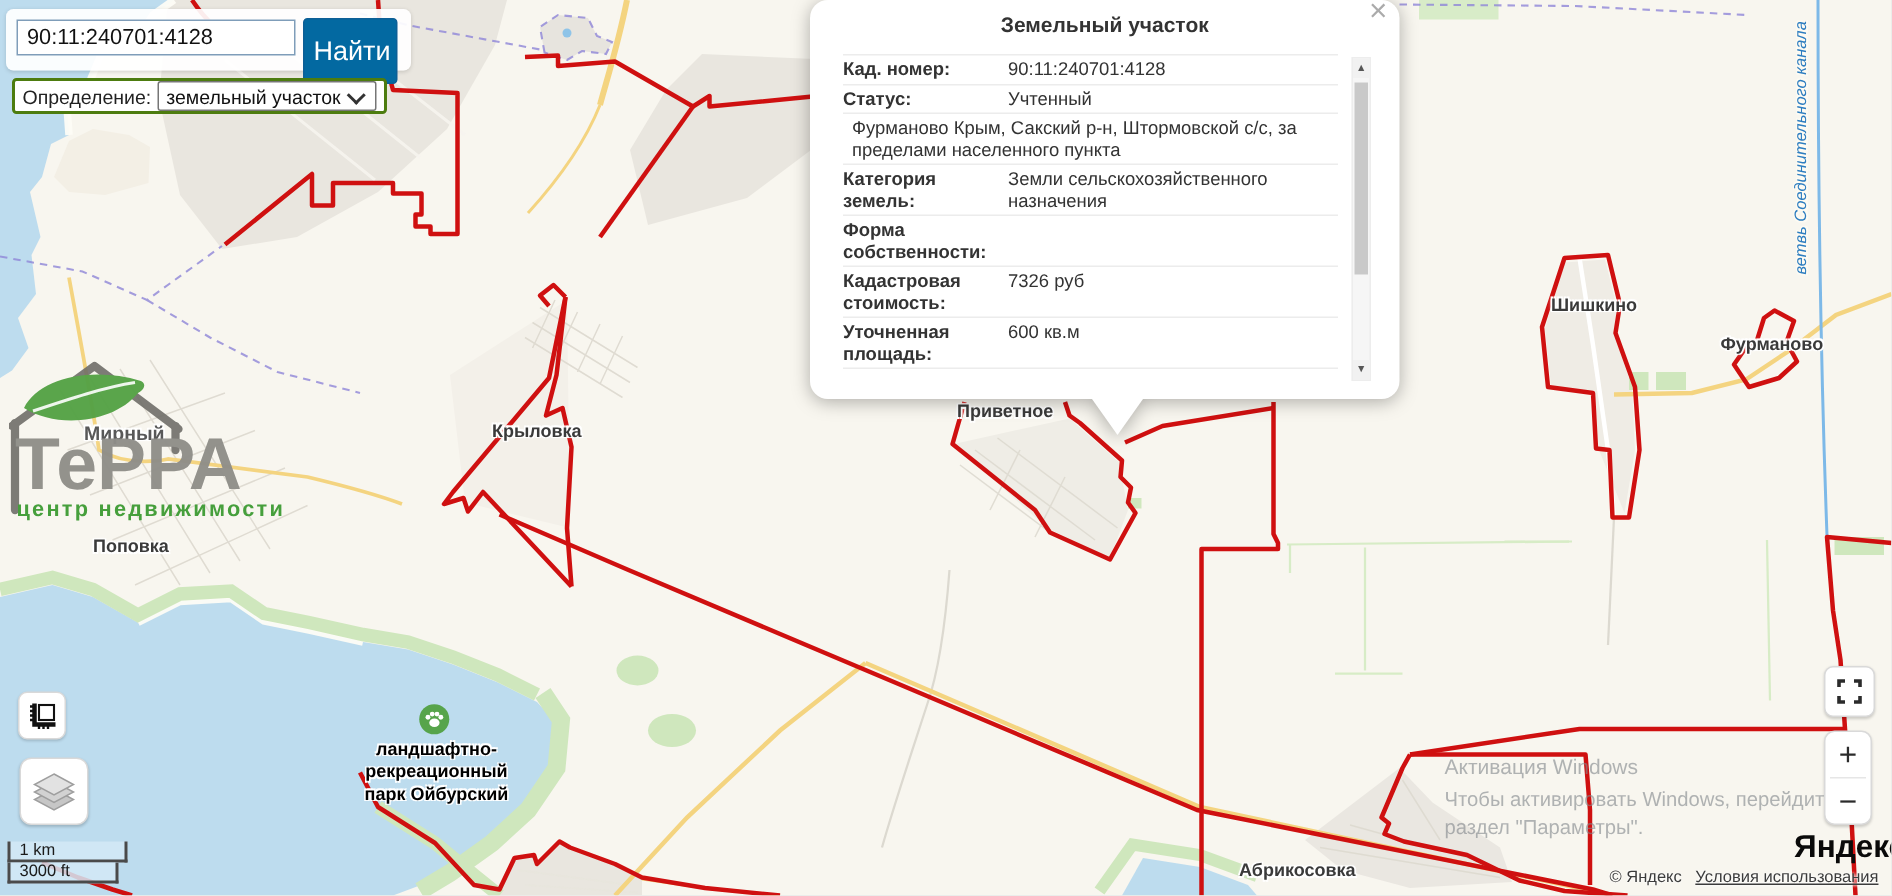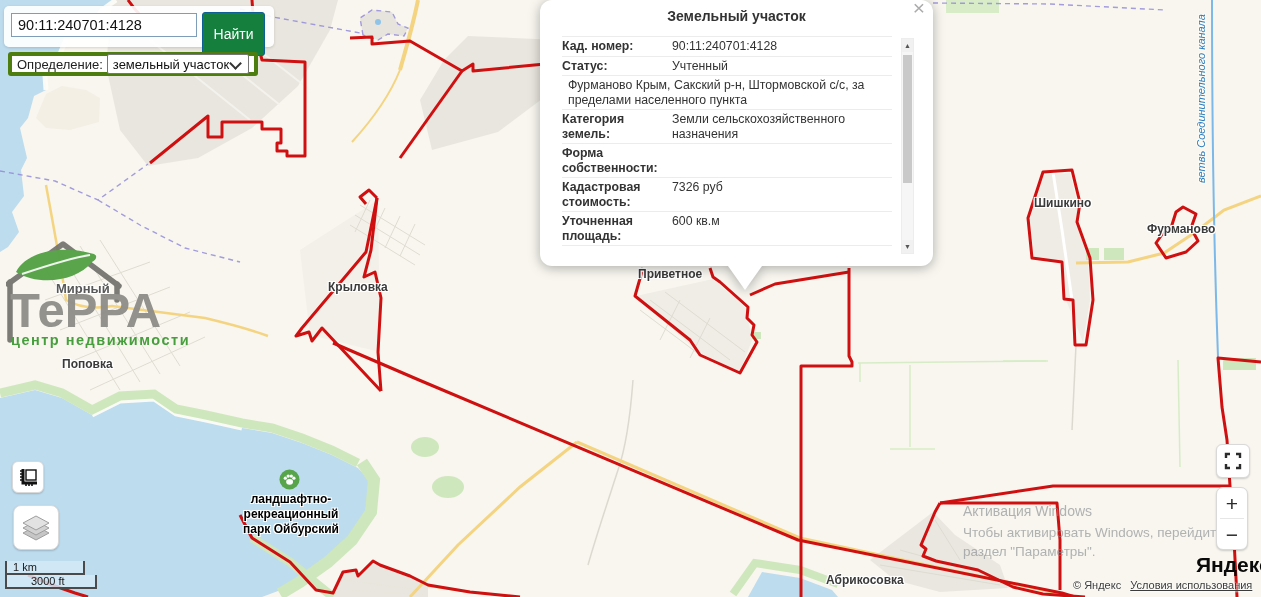--- a/index.html
+++ b/index.html
@@ -21,23 +21,23 @@
   
   .terra{position:absolute;left:6px;top:240px;width:180px;height:114px;z-index:5;opacity:.96;}
   .terra-word{position:absolute;left:4px;top:46px;font-size:49px;font-weight:700;color:#8f8e89;line-height:1;letter-spacing:0;}
   .terra-tag{position:absolute;left:5px;top:92px;font-size:14.5px;font-weight:700;color:#3f9c35;letter-spacing:1.5px;white-space:nowrap;}
 
   
   .search-panel{position:absolute;left:4px;top:6px;width:270px;height:41px;background:rgba(255,255,255,.92);
     border-radius:5px;z-index:6;box-shadow:0 1px 3px rgba(0,0,0,.15);}
   .search-input{position:absolute;left:7px;top:7px;width:178px;height:22px;border:1px solid #7f9db9;
     font-family:"Liberation Sans",sans-serif;font-size:14.5px;padding:0 0 0 6px;color:#111;background:#fff;}
-  .search-btn{position:absolute;left:198px;top:6px;width:63px;height:44px;background:#15803d;border:1px solid #0d5f96;
-    border-radius:3px;color:#fff;font-family:"Liberation Sans",sans-serif;font-size:14px;cursor:pointer;}
-  .def-box{position:absolute;left:8px;top:52px;width:250px;height:24px;background:#fff;border:4px solid #4d7c0f;
+  .search-btn{position:absolute;left:198px;top:6px;width:63px;height:44px;background:#0369a1;border:1px solid #0d5f96;
+    border-radius:3px;color:#fff;font-family:"Liberation Sans",sans-serif;font-size:18px;cursor:pointer;}
+  .def-box{position:absolute;left:8px;top:52px;width:250px;height:24px;background:#fff;border:2px solid #4d7c0f;
     border-radius:3px;z-index:6;display:flex;align-items:center;padding:0 5px;box-sizing:border-box;}
   .def-label{font-size:13px;color:#222;margin-right:4px;white-space:nowrap;}
   .def-select{flex:1;position:relative;height:18px;border:1px solid #767676;border-radius:2px;background:#fff;
     display:flex;align-items:center;padding-left:5px;font-size:13px;color:#111;white-space:nowrap;cursor:pointer;}
   .def-caret{position:absolute;right:8px;top:4px;width:7px;height:7px;border-right:2px solid #333;border-bottom:2px solid #333;
     transform:rotate(45deg);}
 
   
   .popup-wrap{position:absolute;left:540px;top:0;z-index:7;filter:drop-shadow(0 2px 6px rgba(0,0,0,.30));}
   .popup{position:relative;width:393px;height:266px;background:#fff;border-radius:12px;}
@@ -61,21 +61,21 @@
   .btn-full{left:1216px;top:444px;width:32px;height:32px;}
   .zoom-panel{position:absolute;left:1216px;top:487px;width:32px;height:63px;background:#fff;border:1px solid #d9d9d9;
     border-radius:7px;z-index:6;box-shadow:0 1px 2px rgba(0,0,0,.18);box-sizing:border-box;}
   .zbtn{width:100%;height:30px;display:flex;align-items:center;justify-content:center;
     font-size:21px;color:#2b2b2b;cursor:pointer;line-height:1;}
   .zdiv{height:1px;background:#e6e6e6;margin:0 3px;}
 
   
   .scale{position:absolute;left:5px;top:561px;z-index:6;font-size:11px;color:#1a1a1a;}
   .scale .row1{width:70px;background:rgba(211,233,246,.85);border:2px solid #4a4a4a;border-top:none;padding:0 0 0 6px;height:12px;line-height:12px;}
-  .scale .row2{width:64px;background:rgba(211,233,246,.85);border:2px solid #4a4a4a;border-top:none;padding:0 0 0 24px;height:12px;line-height:12px;}
+  .scale .row2{width:64px;background:rgba(211,233,246,.85);border:2px solid #4a4a4a;border-top:none;padding:0 0 0 6px;height:12px;line-height:12px;}
 
   
   .act{position:absolute;left:963px;top:503px;z-index:3;color:rgba(130,135,140,.62);}
   .act .t1{font-size:14px;}
   .act .t2{font-size:13.5px;margin-top:6px;}
   .act .t3{font-size:13.5px;margin-top:4px;}
 
   
   .ya-logo{position:absolute;left:1196px;top:553px;z-index:6;font-size:21px;font-weight:700;color:#0a0a0a;cursor:pointer;}
   .ya-copy{position:absolute;left:1073px;top:579px;z-index:6;font-size:11px;color:#3c3c3c;white-space:nowrap;

